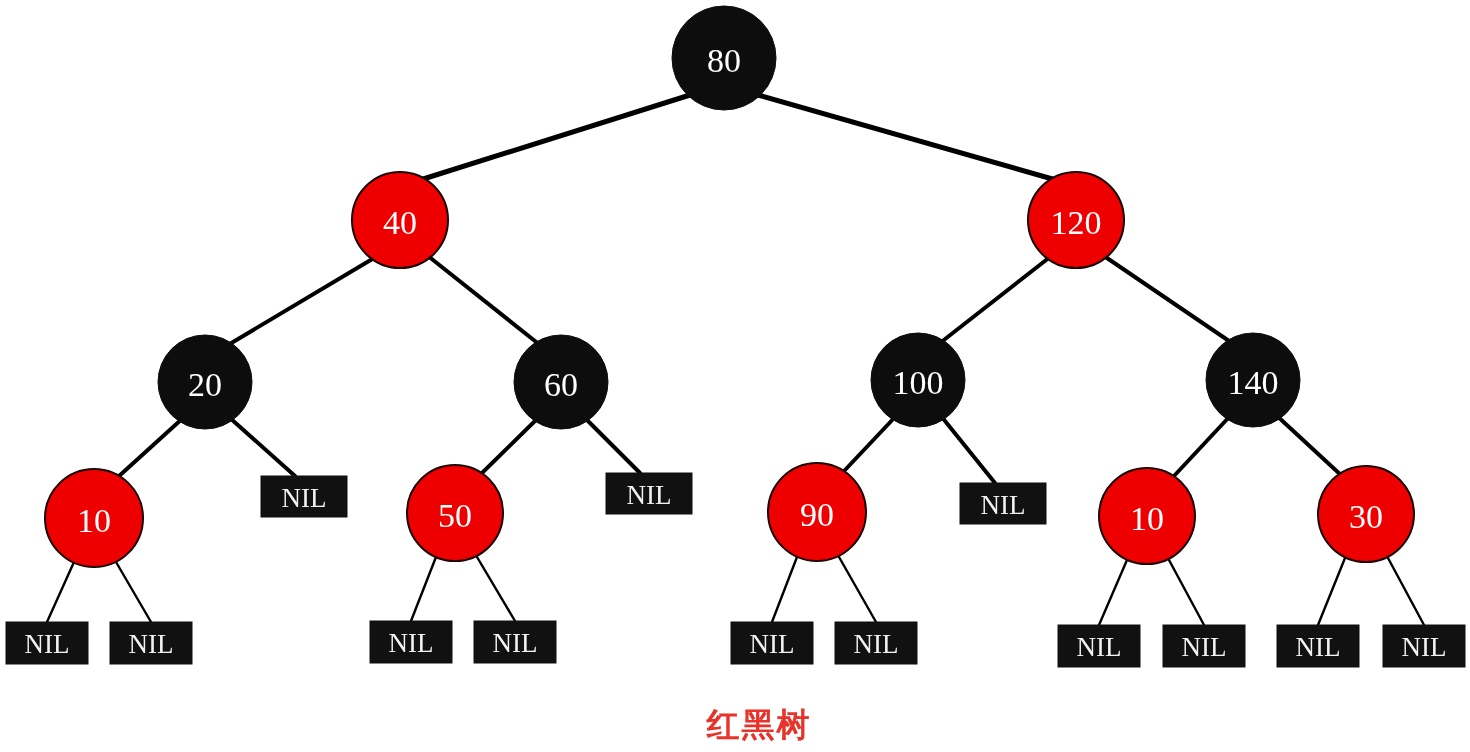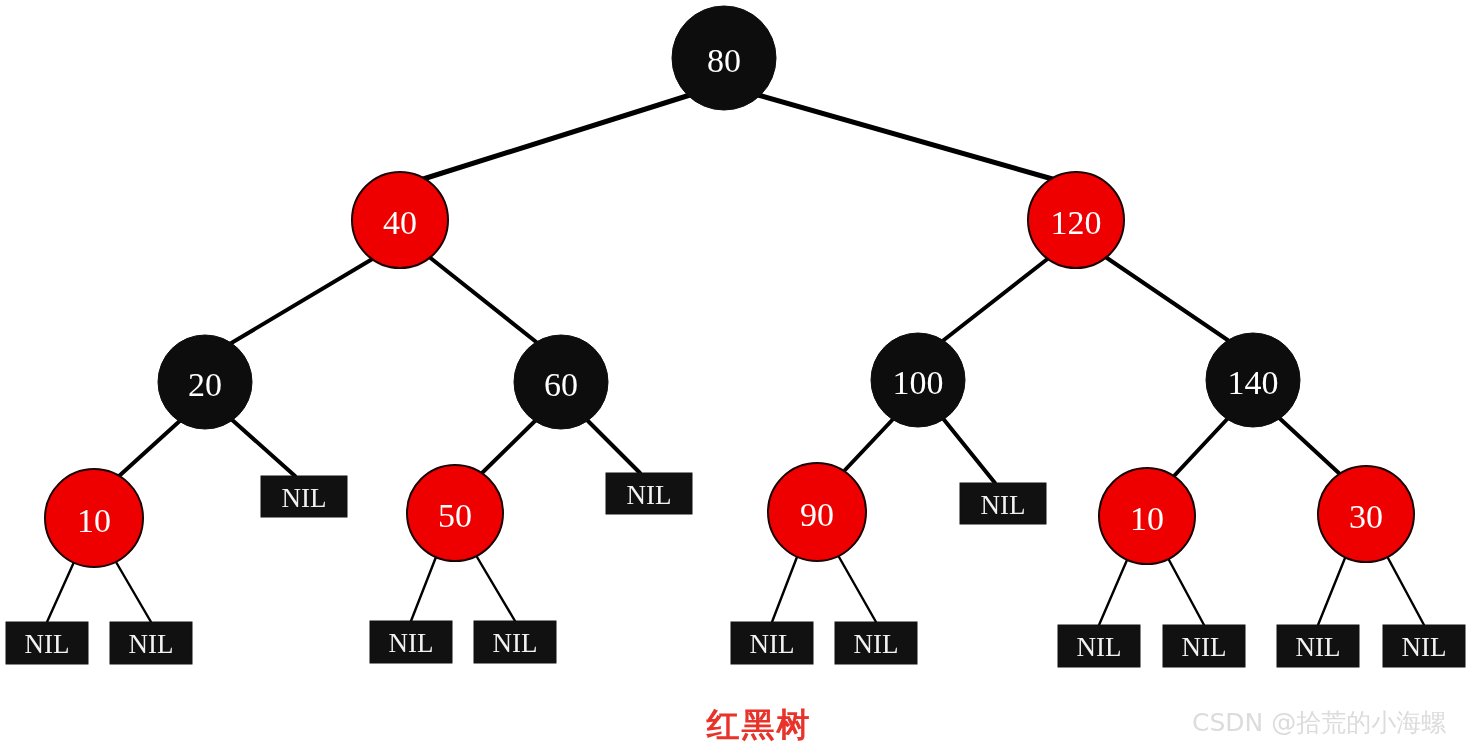--- a/index.html
+++ b/index.html
@@ -223,15 +223,14 @@
         </g>
         <g>
           <ellipse cx="1366" cy="514" rx="48" ry="48" class="node-red"></ellipse>
           <text x="1366" y="516" class="node-label">30</text>
         </g>
       </g>
   </svg>
 
   <div class="caption" style="top:703px;">红黑树</div>
 
-  <div class="watermark" style="left:1192px; top:706px;">CSDN @拾荒的小海螺</div>
 
 </div>
 
 </body></html>

